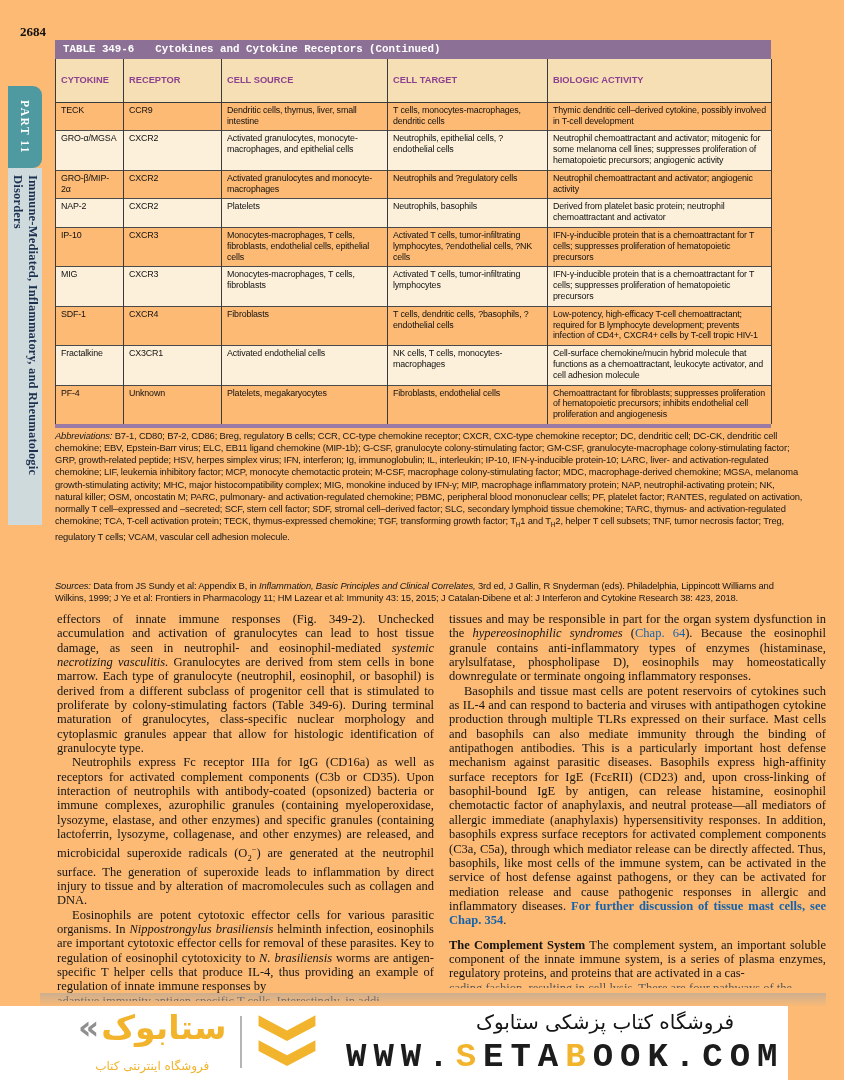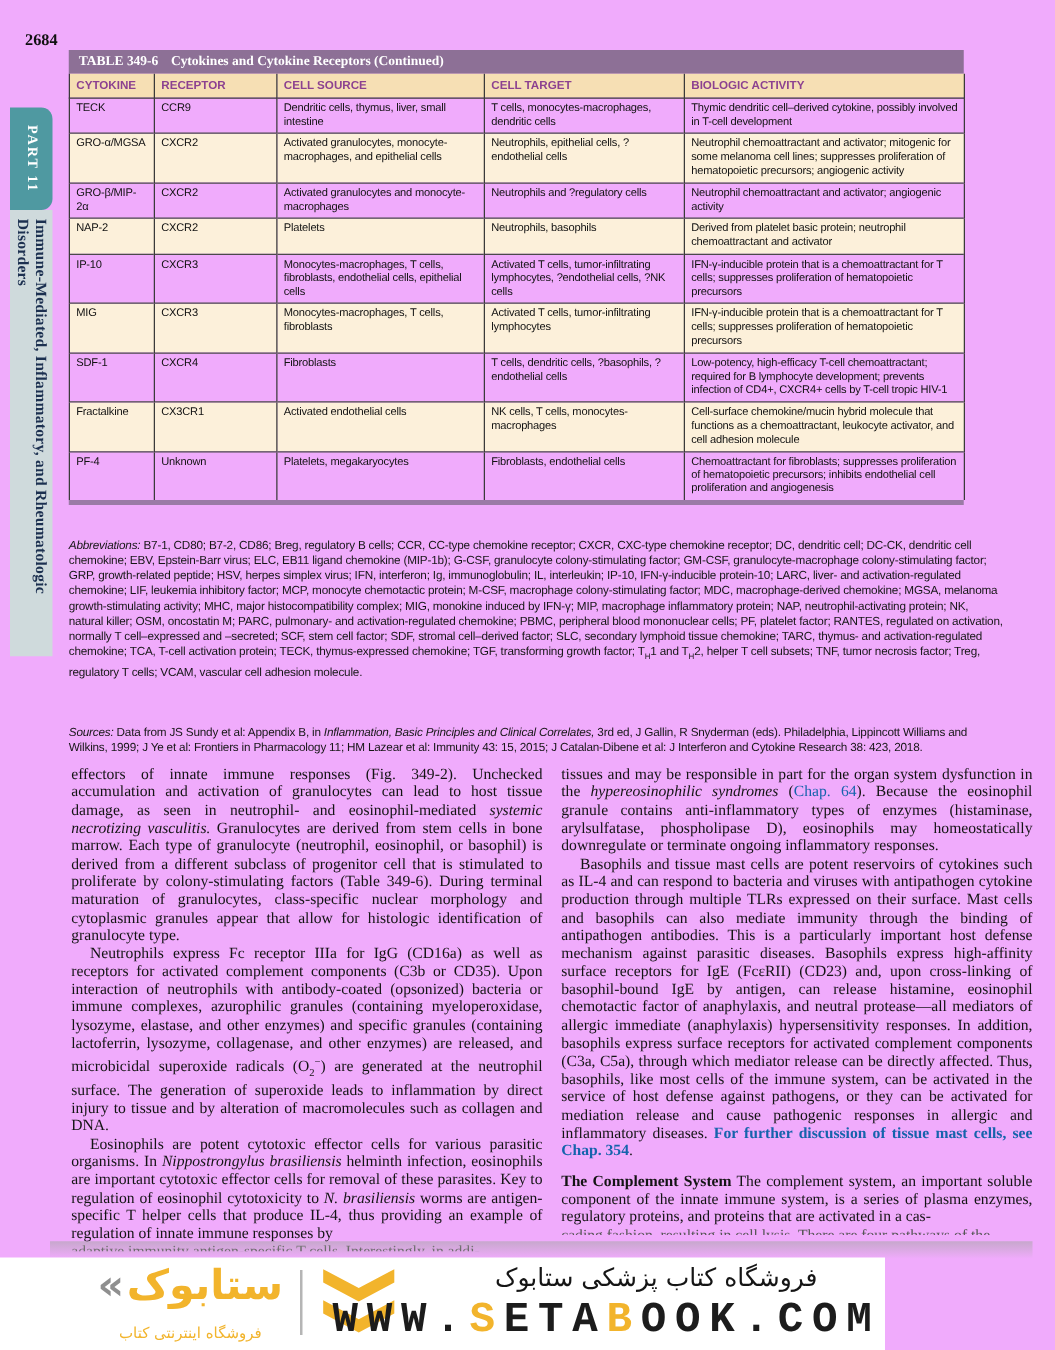--- a/index.html
+++ b/index.html
@@ -1,39 +1,39 @@
 <!DOCTYPE html>
 <html><head>
 <meta charset="utf-8">
 <style>
   html,body{margin:0;padding:0;background:#ffffff;}
-  .page{position:relative;width:844px;height:1080px;background:#f0abfc;overflow:hidden;
+  .page{position:relative;width:844px;height:1080px;background:#fdba74;overflow:hidden;
         font-family:"Liberation Serif",serif;color:#111;}
 
   
   .page-number{position:absolute;left:20px;top:24px;font-size:13px;font-weight:bold;}
 
   
   .part-tab{position:absolute;left:8px;top:86px;width:34px;height:82px;background:#4f99a1;
             border-radius:0 9px 9px 0;display:flex;align-items:center;justify-content:center;}
   .part-tab-text{writing-mode:vertical-rl;color:#fff;font-weight:bold;font-size:11.5px;
                  letter-spacing:1.5px;font-family:"Liberation Serif",serif;}
   .part-strip{position:absolute;left:8px;top:168px;width:34px;height:357px;background:#cfdadc;
               display:flex;justify-content:center;}
   .part-strip-text{writing-mode:vertical-rl;color:#1c3050;font-weight:bold;font-size:12.5px;
                    padding-top:7px;font-family:"Liberation Serif",serif;letter-spacing:0.2px;}
 
   
   .table-wrap{position:absolute;left:55px;top:40px;width:716px;border-bottom:4px solid #9b7ba6;}
-  .table-title{background:#8d7096;color:#fff;font-family:Liberation Serif, serif;
-               font-weight:bold;font-size:10.8px;padding:3px 8px 4px;display:flex;gap:10px;}
+  .table-title{background:#8d7096;color:#fff;font-family:Liberation Mono, monospace;
+               font-weight:bold;font-size:10.8px;padding:3px 8px 4px;display:flex;gap:21px;}
   table.ctable{width:100%;border-collapse:collapse;font-family:"Liberation Sans",sans-serif;
                font-size:8.9px;line-height:10.8px;letter-spacing:-0.15px;table-layout:fixed;}
   table.ctable th{background:#f6dfb4;color:#8c4190;text-align:left;font-size:9.3px;
-                  padding:4px 5px;border-right:1px solid #3a3a3a;border-bottom:1.5px solid #3a3a3a;
+                  padding:16px 5px;border-right:1px solid #3a3a3a;border-bottom:1.5px solid #3a3a3a;
                   letter-spacing:0;}
   table.ctable td{vertical-align:top;padding:2px 5px 4px;border-right:1px solid #3a3a3a;
                   border-top:1px solid #4a4a4a;}
   table.ctable th:first-child,table.ctable td:first-child{border-left:1px solid #3a3a3a;}
   tr.row-shaded td{background:#fcf0da;}
   tbody tr:first-child td{border-top:none;margin-top:17px;}
   .cw1{width:68px;}.cw2{width:98px;}.cw3{width:166px;}.cw4{width:160px;}.cw5{width:224px;}
 
   
   .footnote{position:absolute;left:55px;width:748px;font-family:"Liberation Sans",sans-serif;
@@ -58,21 +58,21 @@
   .seg-bluebold{color:#1563ac;font-weight:bold;}
   .seg-sub{vertical-align:sub;font-size:68%;}
   .seg-sup{vertical-align:super;font-size:68%;}
   .seg-y{color:#f2b42c;}
 
   
   .page-fade{position:absolute;left:40px;top:993px;width:786px;height:14px;
              background:linear-gradient(to bottom,rgba(165,165,165,0.55),rgba(255,255,255,0));}
 
   
-  .footer{position:absolute;left:0;top:1006px;width:708px;height:74px;background:#fff;}
+  .footer{position:absolute;left:0;top:1006px;width:788px;height:74px;background:#fff;}
   .logo{position:absolute;left:78px;top:5px;display:flex;align-items:center;gap:13px;}
   .logo-word{text-align:center;}
   .logo-mark-line{font-family:"DejaVu Sans",sans-serif;font-size:33px;font-weight:bold;
                   line-height:34px;color:#f2b42c;white-space:nowrap;}
   .guillemet{color:#8f8f8f;font-weight:bold;margin-right:2px;}
   .tagline{font-family:"DejaVu Sans",sans-serif;font-size:12px;color:#f2b42c;margin-top:14px;
            direction:rtl;}
   .logo-divider{width:2px;height:52px;background:#b5b5b5;}
   .chevrons{width:64px;height:58px;}
   .footer-right{position:absolute;right:12px;top:2px;width:430px;text-align:right;}

